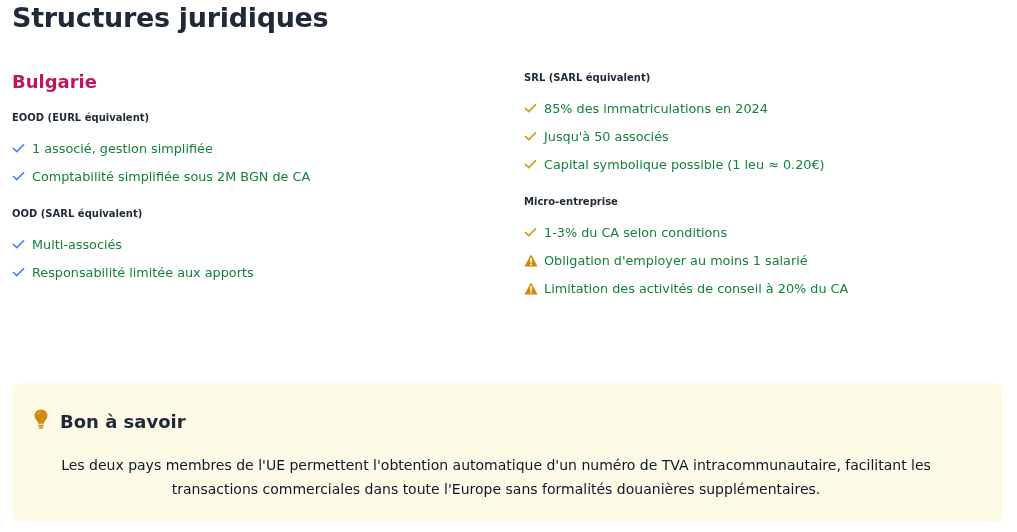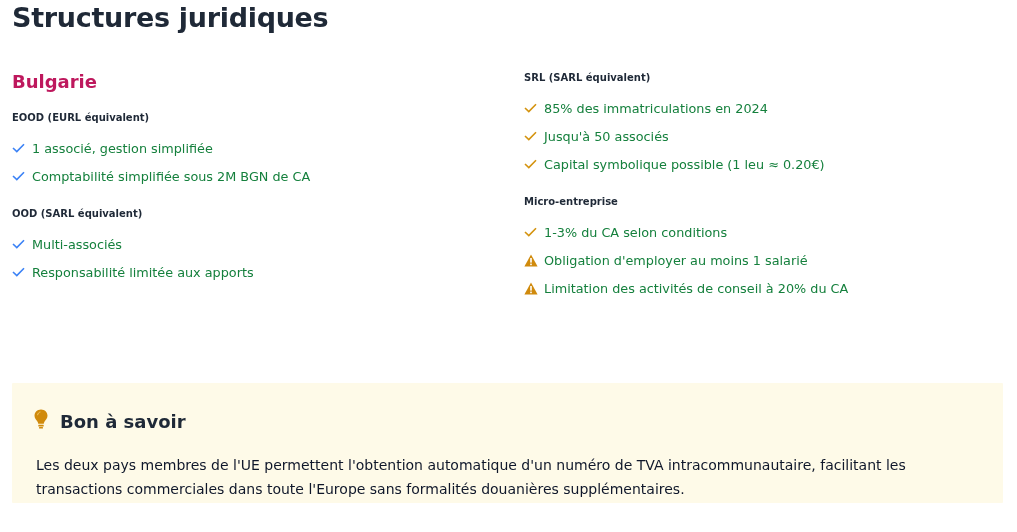--- a/index.html
+++ b/index.html
@@ -28,22 +28,22 @@
     margin-bottom: 6px; font-weight: 600;
   }
   .item {
     display: flex; align-items: center; height: 28px;
     font-size: 12.8px; color: #15803d;
   }
   .item .icon { width: 20px; flex: 0 0 20px; display: flex; align-items: center; }
   .item .text { white-space: nowrap; }
 
   .callout {
-    position: absolute; left: 12px; top: 383px; width: 991px; height: 120px;
-    background: #fefae8; border-radius: 1px;
+    position: absolute; left: 12px; top: 383px; width: 991px; height: 139px;
+    background: #fefae8; border-radius: 8px; text-align: center;
   }
   .callout-head {
     position: absolute; left: 22px; top: 26px; display: flex; align-items: center;
   }
   .callout-title { font-size: 18px; font-weight: bold; color: #1f2937; margin-left: 12px; }
   .callout-body {
     position: absolute; left: 24px; top: 70px; width: 920px;
     font-size: 14px; line-height: 24px; color: #0f172a;
   }
 </style>

